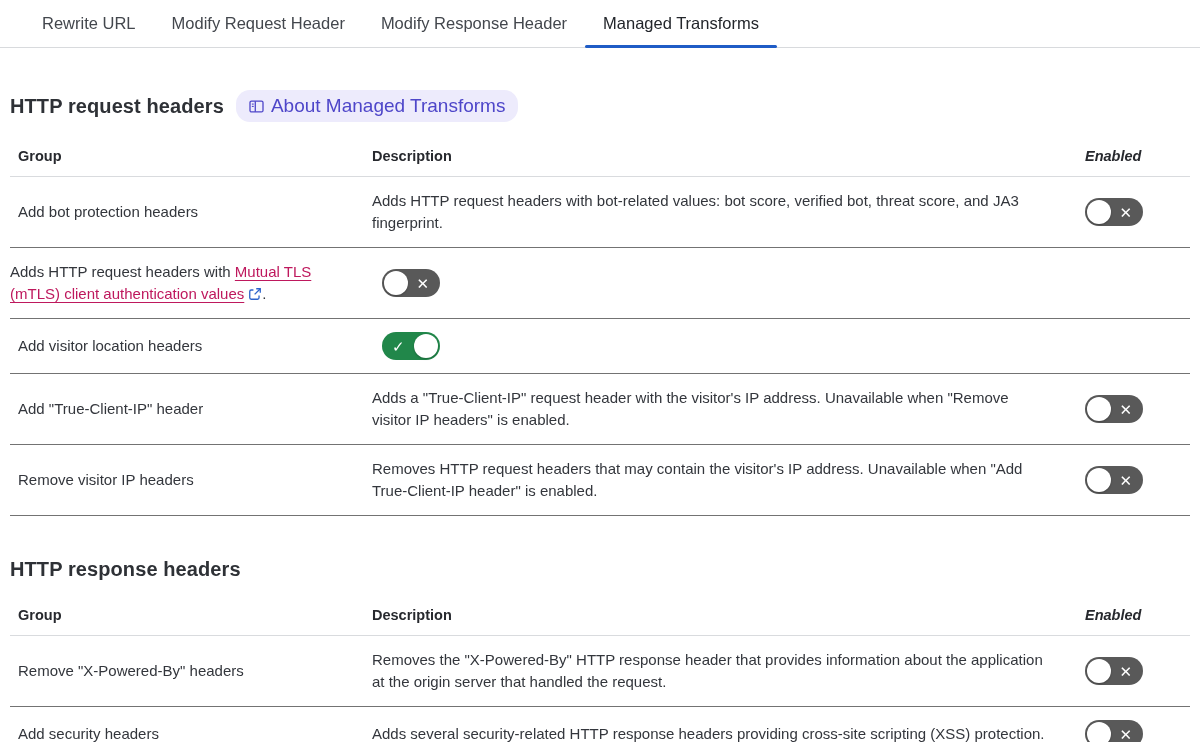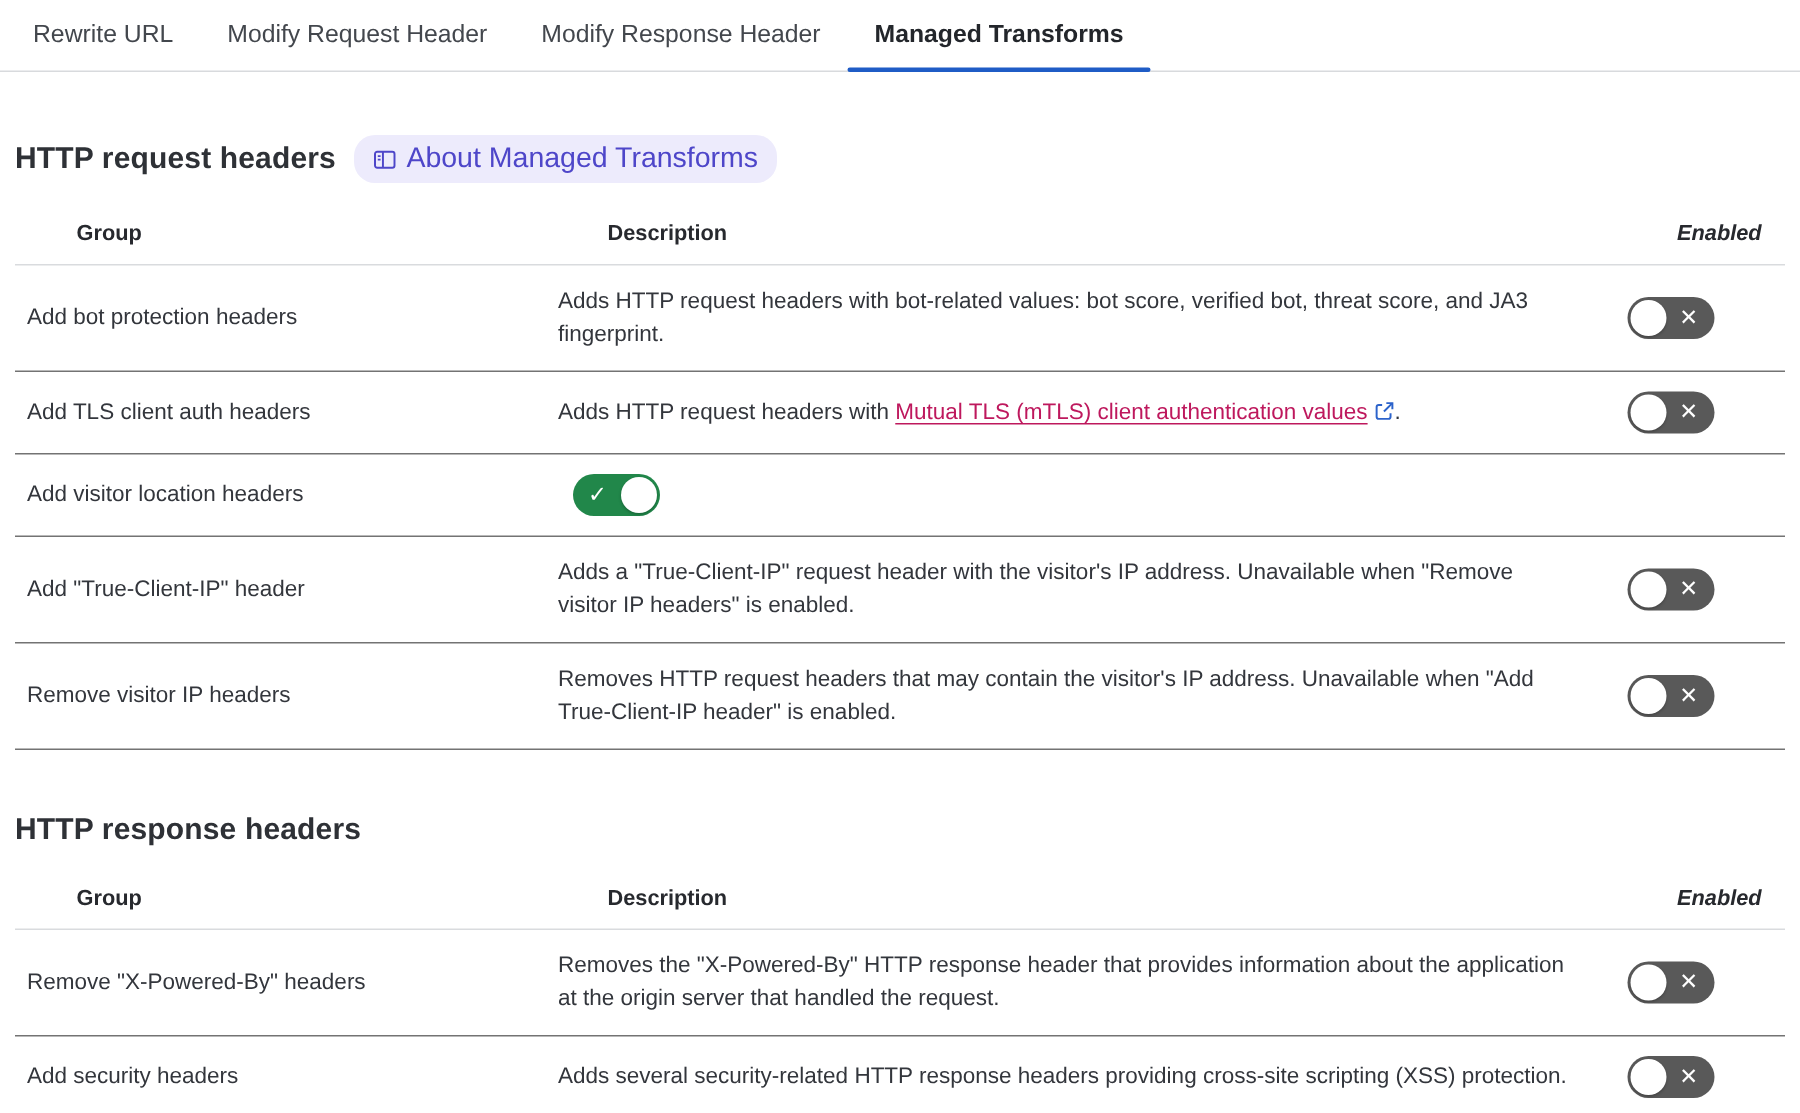--- a/index.html
+++ b/index.html
@@ -7,37 +7,37 @@
     width: 1200px;
     background: #ffffff;
     font-family: "Liberation Sans", sans-serif;
     color: #33363c;
   }
   
   .tabbar {
     display: flex;
     align-items: stretch;
     height: 48px;
-    padding-left: 4px;
+    padding-left: 24px;
     border-bottom: 1px solid #d8dadd;
   }
   .tab {
     position: relative;
     display: flex;
     align-items: center;
     padding: 0 18px;
     background: none;
     border: none;
     font-family: "Liberation Sans", sans-serif;
     font-size: 16.5px;
     color: #43474d;
     cursor: pointer;
     white-space: nowrap;
   }
-  .tab.active { color: #23262b; font-weight: 700; }
+  .tab.active { color: #23262b; font-weight: 400; }
   .tab.active::after {
     content: "";
     position: absolute;
     left: 0; right: 0; bottom: -1px;
     height: 3px;
     background: #1f5cc6;
     border-radius: 2px;
   }
   
   .section { margin: 0 10px; }
@@ -74,21 +74,21 @@
     display: grid;
     grid-template-columns: 362px 703px 1fr;
     border-bottom: 1px solid #737373;
     align-items: center;
   }
   .trow.head { border-bottom: 1px solid #d9dbde; }
   .cell { padding: 13px 0; font-size: 15px; line-height: 22px; }
   .cell.group  { padding-left: 8px; color: #33363c; }
   .cell.desc   { padding-right: 28px; color: #33363c; }
   .cell.enabled { padding-left: 10px; display: flex; align-items: center; }
-  .head .cell { font-size: 14.5px; font-weight: 700; color: #27292e; padding: 9px 0; margin-left: 33px; }
+  .head .cell { font-size: 14.5px; font-weight: 700; color: #27292e; padding: 9px 0; }
   .head .cell.group { padding-left: 8px; }
   .head .cell.enabled { padding-left: 10px; font-style: italic; }
   .link {
     color: #be185d;
     text-decoration: underline;
     text-underline-offset: 3px;
   }
   .ext-icon { display: inline-block; vertical-align: -2px; margin-left: 4px; }
   
   .toggle {
@@ -167,21 +167,20 @@
     <div class="cell desc">Adds HTTP request headers with bot-related values: bot score, verified bot, threat score, and JA3 fingerprint.</div>
     <div class="cell enabled">
       <button class="toggle">
         <span class="knob"></span>
         <span class="glyph">✕</span>
       </button>
     </div>
   </div>
 
   <div class="trow">
-    <div class="cell group">Add TLS client auth headers</div>
     <div class="cell desc">Adds HTTP request headers with <a href="#" class="link">Mutual TLS (mTLS) client authentication values</a><svg class="ext-icon" width="14" height="14" viewBox="0 0 16 16" fill="none">
               <path d="M6.2 3.4H3.6A1.6 1.6 0 0 0 2 5v7.4A1.6 1.6 0 0 0 3.6 14H11a1.6 1.6 0 0 0 1.6-1.6V9.8" stroke="#2c63cb" stroke-width="1.5"></path>
               <path d="M9.4 2H14v4.6" stroke="#2c63cb" stroke-width="1.5"></path>
               <path d="M13.8 2.2 7.6 8.4" stroke="#2c63cb" stroke-width="1.5"></path>
             </svg>.</div>
     <div class="cell enabled">
       <button class="toggle">
         <span class="knob"></span>
         <span class="glyph">✕</span>
       </button>

